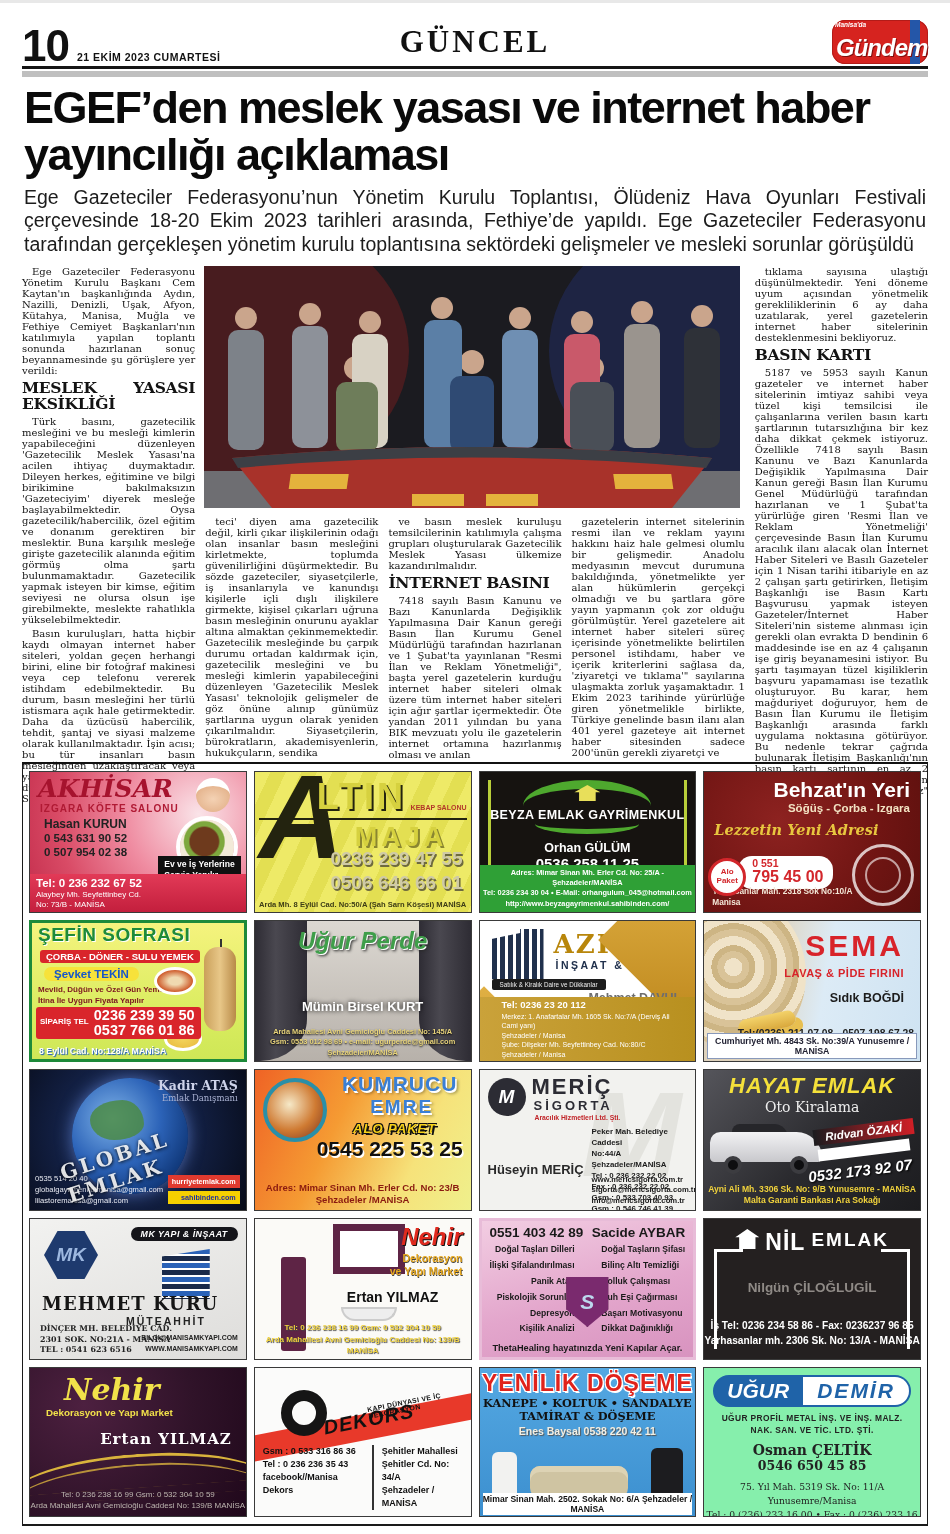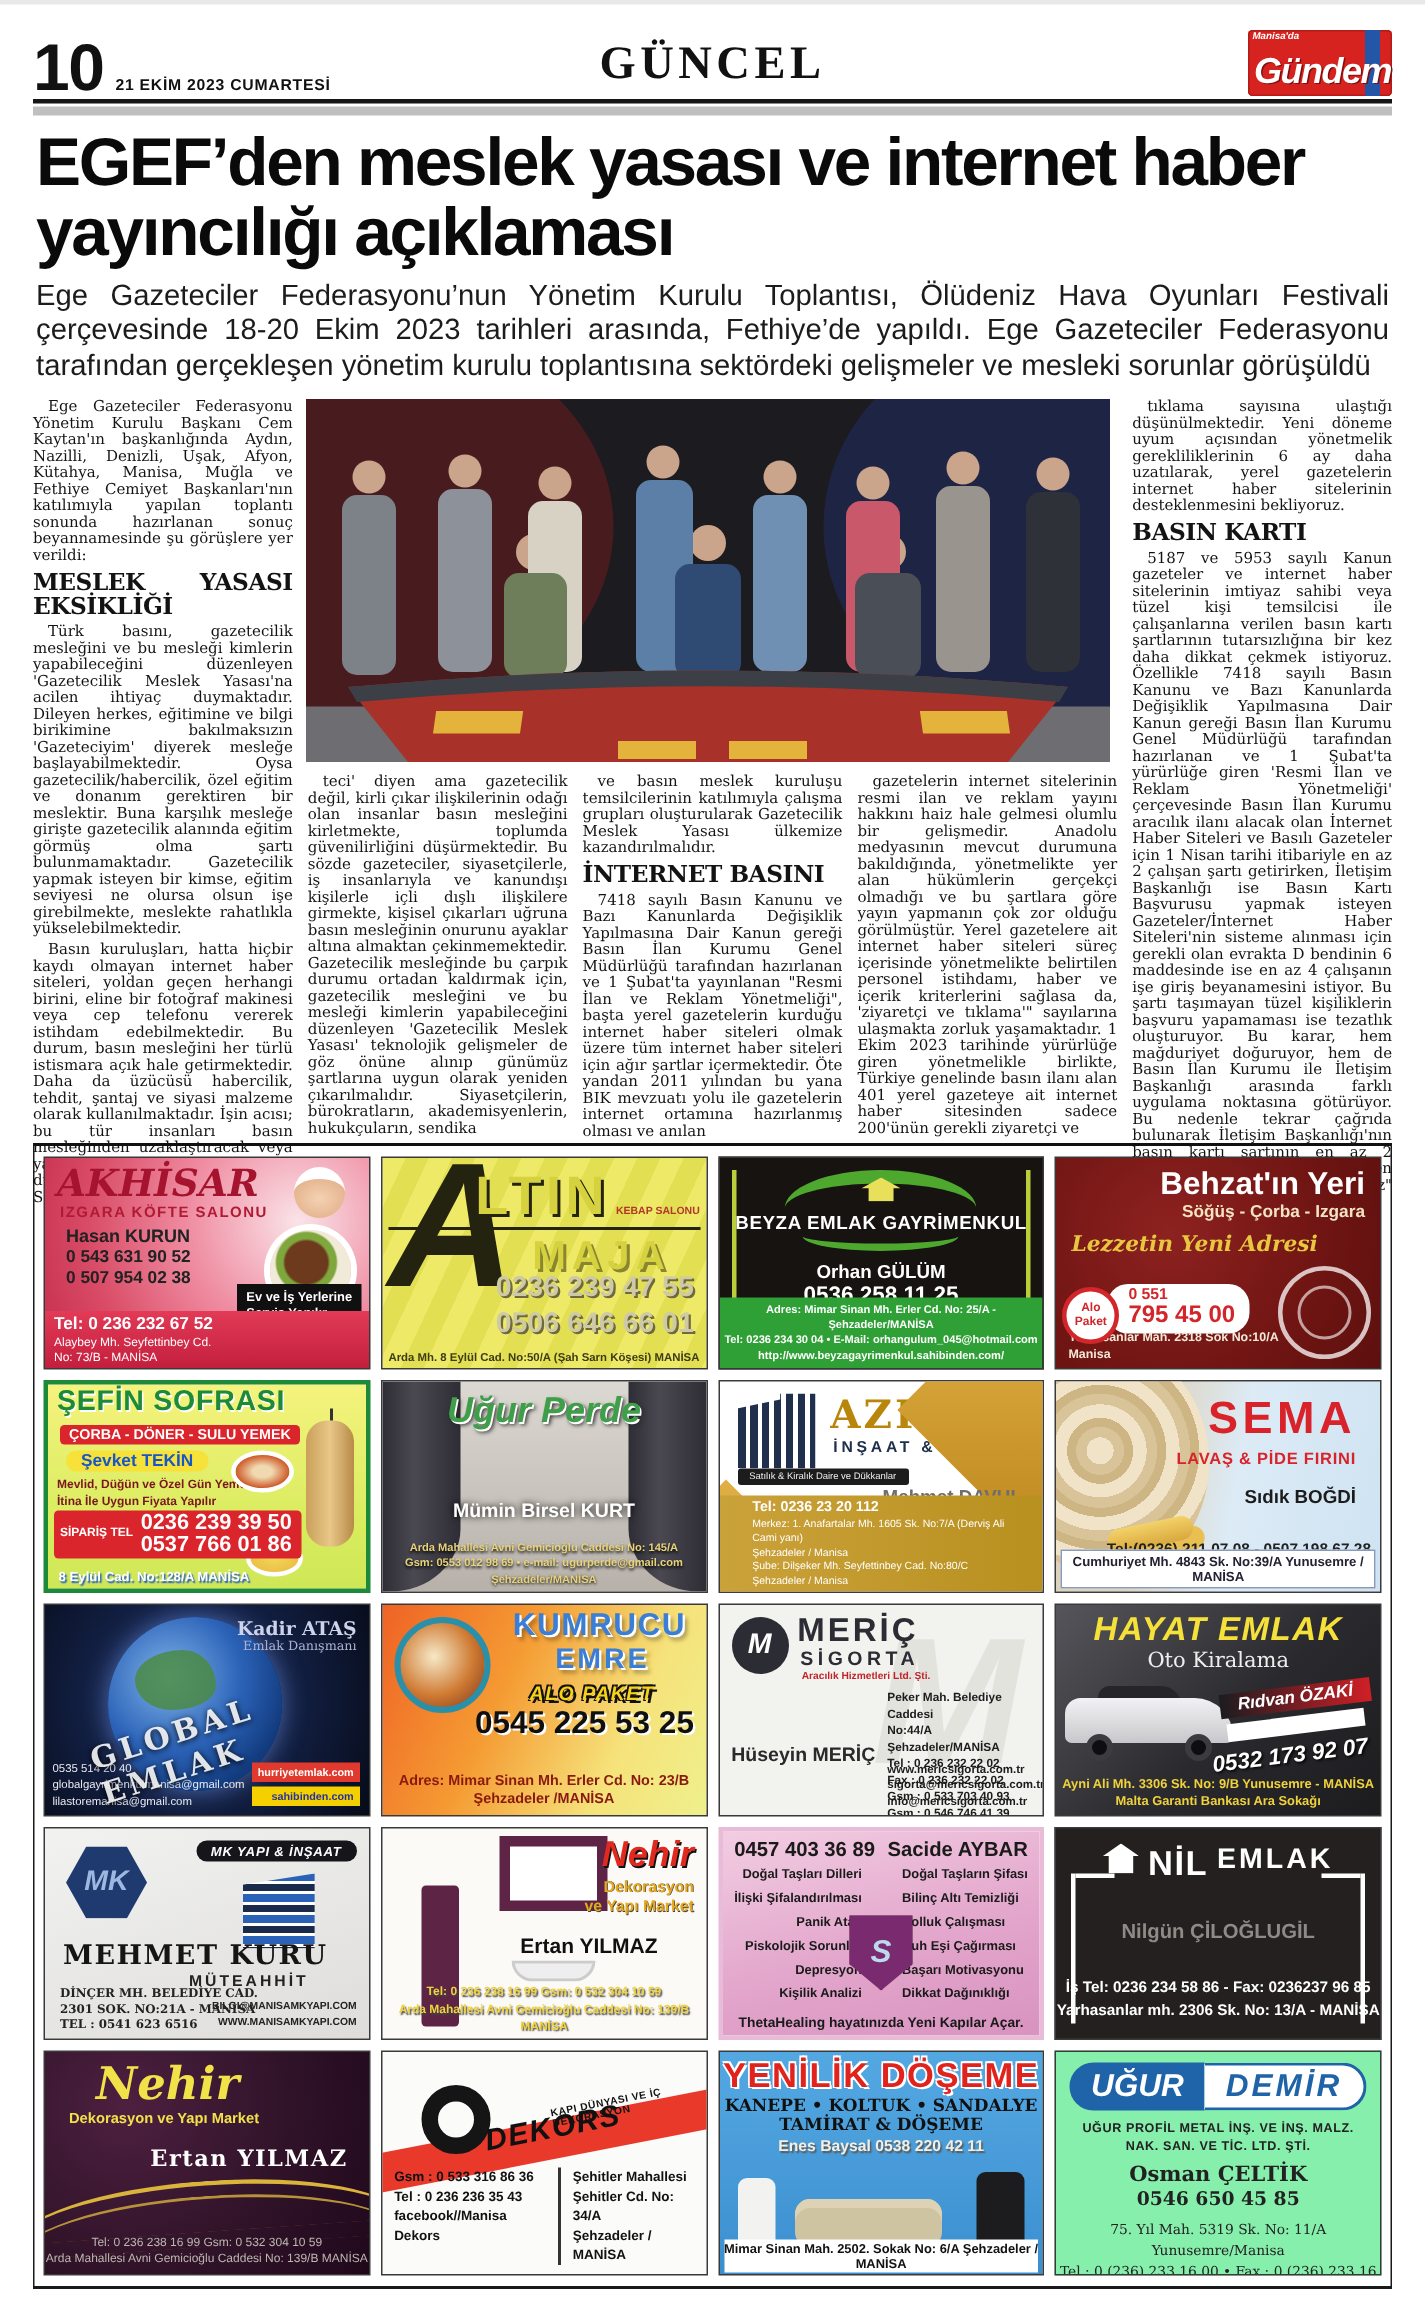--- a/index.html
+++ b/index.html
@@ -5,21 +5,21 @@
 *{box-sizing:border-box;margin:0;padding:0}
 html,body{background:#e8e8e8}
 .page{width:950px;height:1534px;margin:3px auto;background:#fff;overflow:hidden;
   font-family:"Liberation Sans",sans-serif;color:#111;position:relative;padding:14px 22px 0}
 
 .hdr{display:flex;align-items:flex-end;position:relative;height:52px;border-bottom:3px solid #151515}
 .pnum{font-size:44px;font-weight:900;line-height:.9;letter-spacing:-1px}
 .pdate{font-size:10.5px;font-weight:700;letter-spacing:.5px;margin:0 0 3px 8px}
 .section{position:absolute;left:0;right:0;text-align:center;bottom:6px;
   font-family:"Liberation Serif",serif;font-size:31px;font-weight:700;letter-spacing:3px}
-.logo{position:absolute;right:0;bottom:2px;width:96px;height:44px;background:#d6231f;border-radius:3px;
+.logo{position:absolute;right:0;bottom:2px;width:96px;height:44px;background:#d6231f;border-radius:13px;
   box-shadow:inset 0 0 0 1px #b31b18}
 .logo-tag{position:absolute;left:3px;top:1px;color:#fff;font-size:6.5px;font-style:italic;font-weight:700}
 .logo-name{position:absolute;left:4px;bottom:2px;color:#fff;font-size:24px;font-weight:900;font-style:italic;letter-spacing:-1px;text-shadow:1px 1px 0 #7e0f0d}
 .logo-stripe{position:absolute;right:8px;top:0;width:10px;height:100%;background:#2456a8}
 .grayband{height:6px;background:#bfbfbf;margin-top:2px}
 
 .headline{margin:8px 2px 0;font-size:45px;line-height:1.04;font-weight:900;letter-spacing:-1.5px;color:#0a0a0a}
 .deck{margin:7px 2px 0;font-size:19.5px;line-height:1.22;text-align:justify;color:#1c1c1c;font-weight:500}
 
 .article{position:relative;margin-top:9px;height:486px;display:flex;gap:10px}
@@ -543,21 +543,21 @@
       </div>
       <div class="ne1-person">Ertan YILMAZ</div>
       <div class="ne1-foot">
         <span>Tel: 0 236 238 16 99  Gsm: 0 532 304 10 59</span><br>
         <span>Arda Mahallesi Avni Gemicioğlu Caddesi No: 139/B  MANİSA</span>
       </div>
     </div>
 
     <div class="ad a-ayb">
       <div class="ayb-top">
-        <span>0457 403 36 89</span>
+        <span>0551 403 42 89</span>
         <span>Sacide AYBAR</span>
       </div>
       <div class="ayb-cols">
         <div style="text-align:right">
           <span>Doğal Taşları Dilleri</span><br>
           <span>İlişki Şifalandırılması</span><br>
           <span>Panik Atak</span><br>
           <span>Piskolojik Sorunlar</span><br>
           <span>Depresyon</span><br>
           <span>Kişilik Analizi</span>

